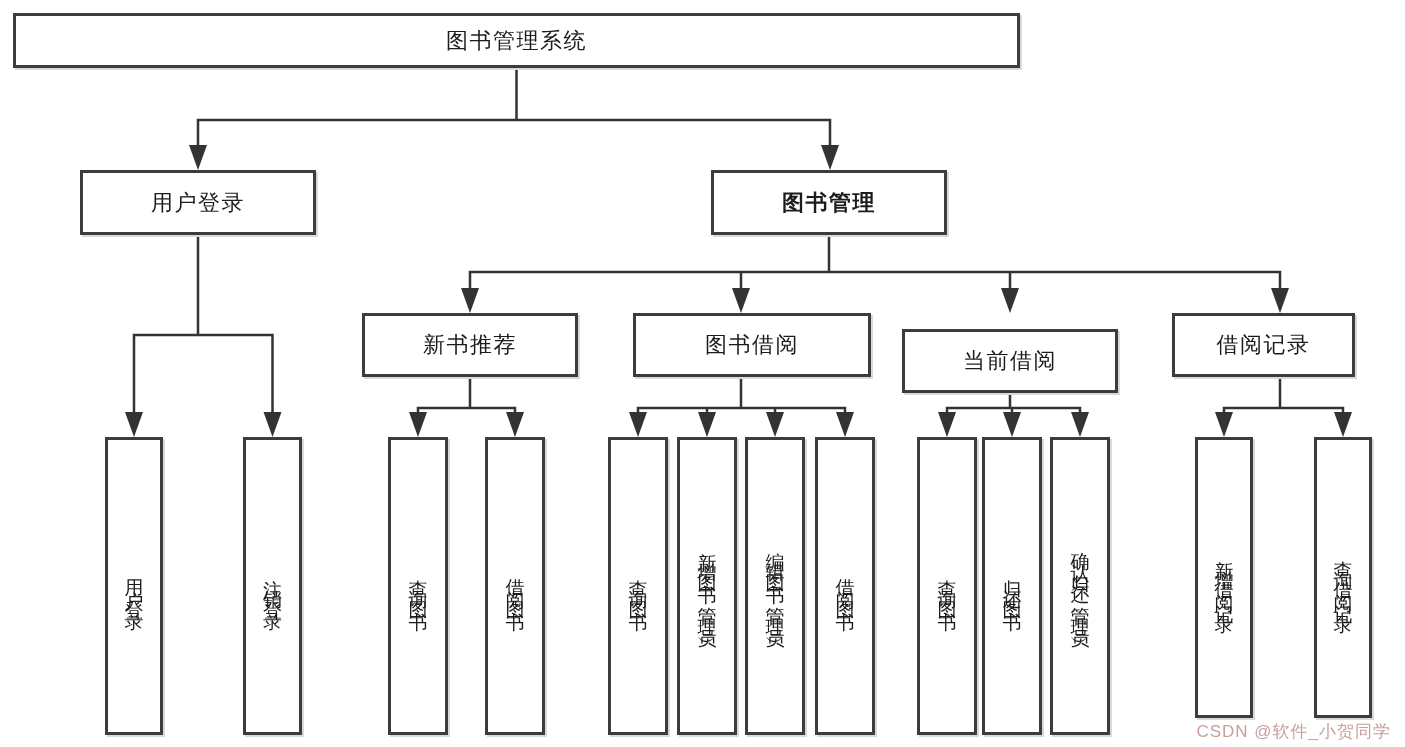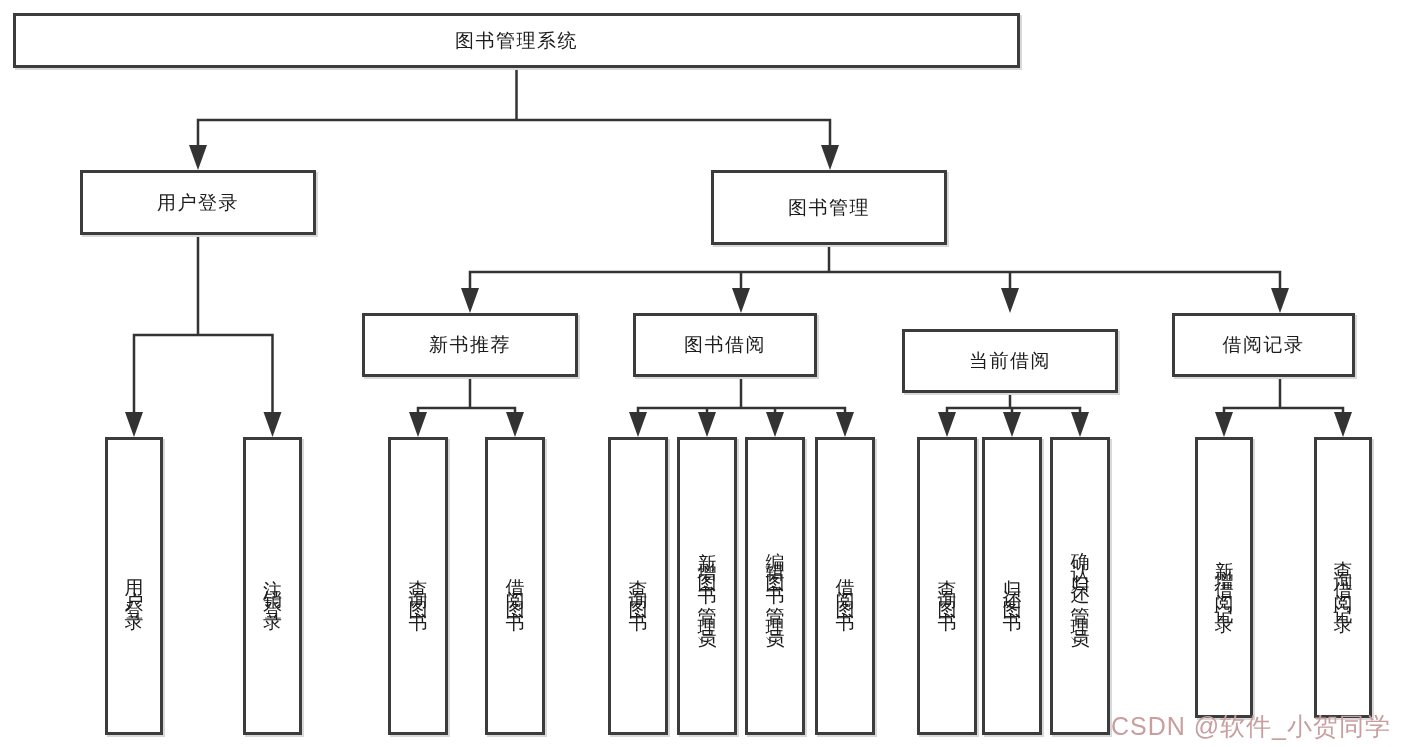--- a/index.html
+++ b/index.html
@@ -17,58 +17,58 @@
   .node{
     position:absolute;
     box-sizing:border-box;
     background:#ffffff;
     border:3px solid #3c3c3c;
     box-shadow:2px 2px 0 #d9d9d9;
     display:flex;
     align-items:center;
     justify-content:center;
     color:#1c1c1c;
-    font-size:19px;
+    font-size:22px;
     letter-spacing:1.5px;
     z-index:2;
     white-space:nowrap;
   }
   .leaf{
     writing-mode:vertical-rl;
     text-orientation:mixed;
     letter-spacing:11px;
     font-size:19px;
     white-space:normal;
   }
   
   #root-box{left:13px;top:13px;width:1007px;height:55px;}
   #n-user-login{left:80px;top:170px;width:236px;height:65px;}
-  #n-book-mgmt{left:711px;top:170px;width:236px;height:75px;}
+  #n-book-mgmt{left:711px;top:170px;width:236px;height:65px;font-weight:bold;}
   #n-new-book{left:362px;top:313px;width:216px;height:64px;}
-  #n-book-borrow{left:633px;top:313px;width:184px;height:64px;}
+  #n-book-borrow{left:633px;top:313px;width:238px;height:64px;}
   #n-current-borrow{left:902px;top:329px;width:216px;height:64px;}
   #n-borrow-records{left:1172px;top:313px;width:183px;height:64px;}
   #l-user-login{left:105px;top:437px;width:58px;height:298px;}
   #l-logout{left:243px;top:437px;width:59px;height:298px;}
   #l-g2-query{left:388px;top:437px;width:60px;height:298px;}
   #l-g2-borrow{left:485px;top:437px;width:60px;height:298px;}
   #l-g3-query{left:608px;top:437px;width:60px;height:298px;}
   #l-g3-add{left:677px;top:437px;width:60px;height:298px;}
   #l-g3-edit{left:745px;top:437px;width:60px;height:298px;}
   #l-g3-borrow{left:815px;top:437px;width:60px;height:298px;}
   #l-g4-query{left:917px;top:437px;width:60px;height:298px;}
   #l-g4-return{left:982px;top:437px;width:60px;height:298px;}
   #l-g4-confirm{left:1050px;top:437px;width:60px;height:298px;}
   #l-g5-new{left:1195px;top:437px;width:58px;height:281px;}
   #l-g5-query{left:1314px;top:437px;width:58px;height:281px;}
   #watermark{
     position:absolute;
     right:14px;bottom:4px;
     z-index:3;
-    font-size:25px;
+    font-size:17px;
     color:#c89e9e;
     letter-spacing:1px;
   }
 </style>
 </head>
 <body>
 
 <div id="stage">
 
   <svg id="connectors" viewBox="0 0 1405 747" xmlns="http://www.w3.org/2000/svg">

